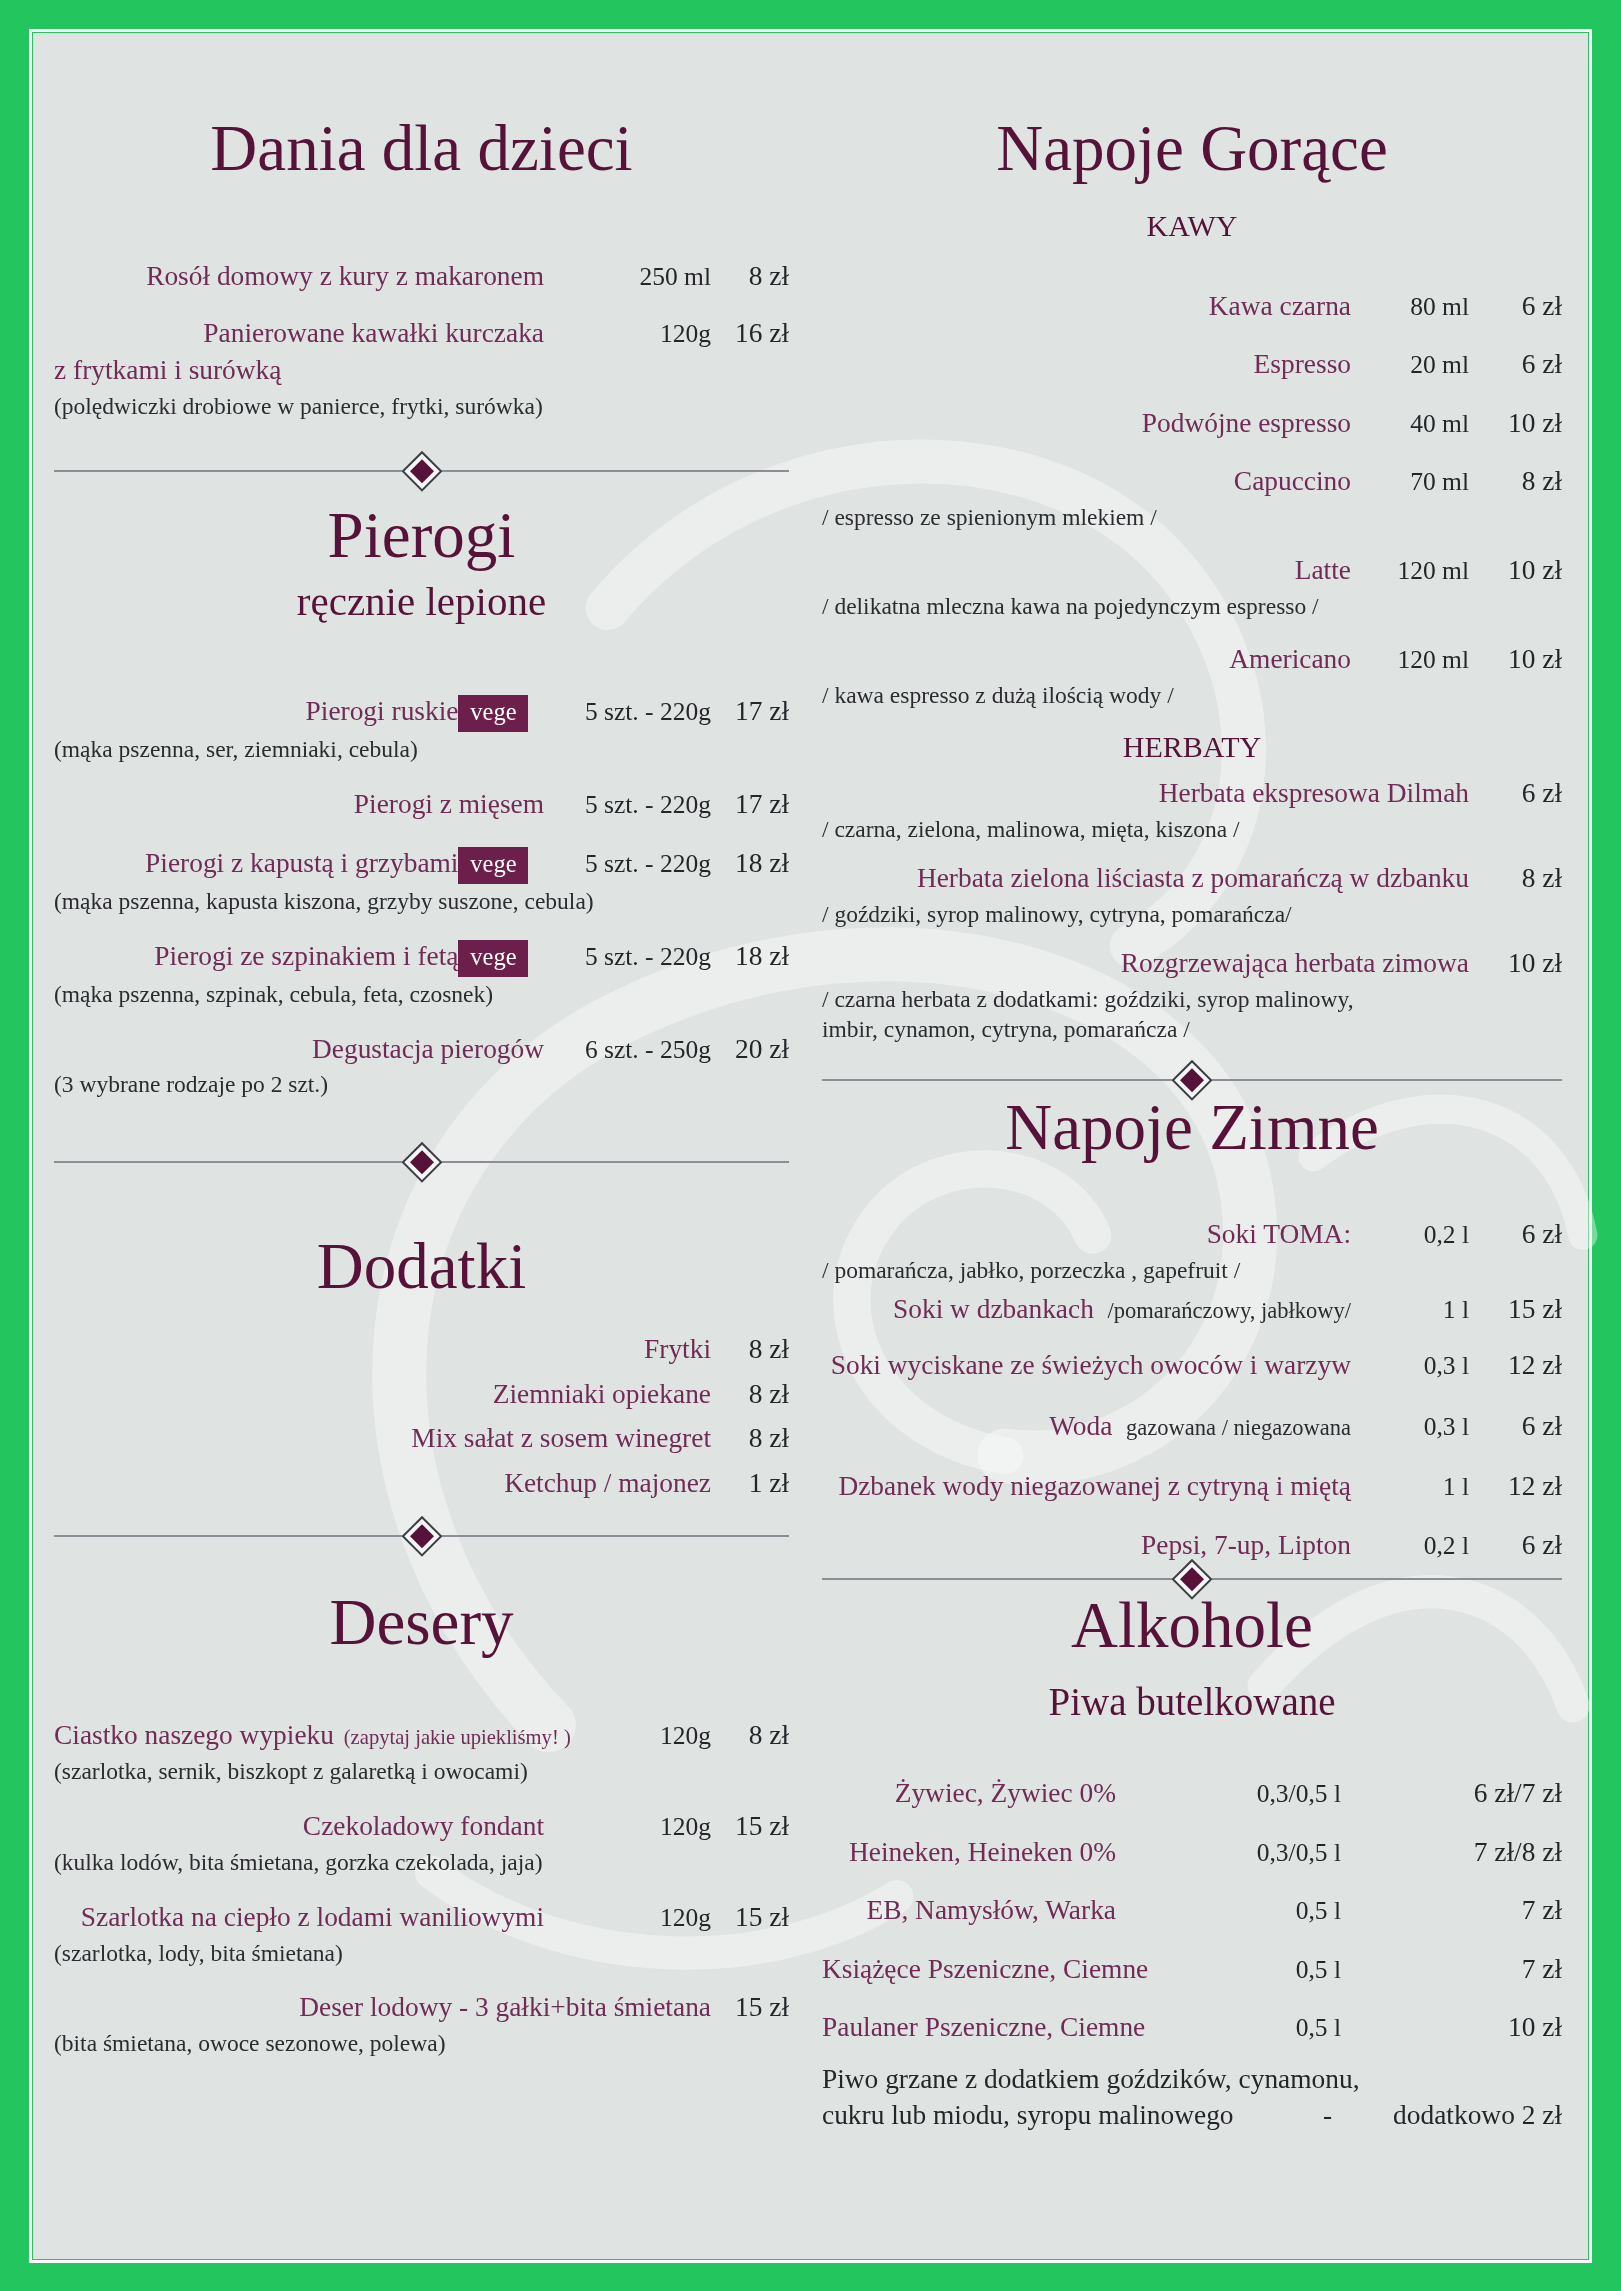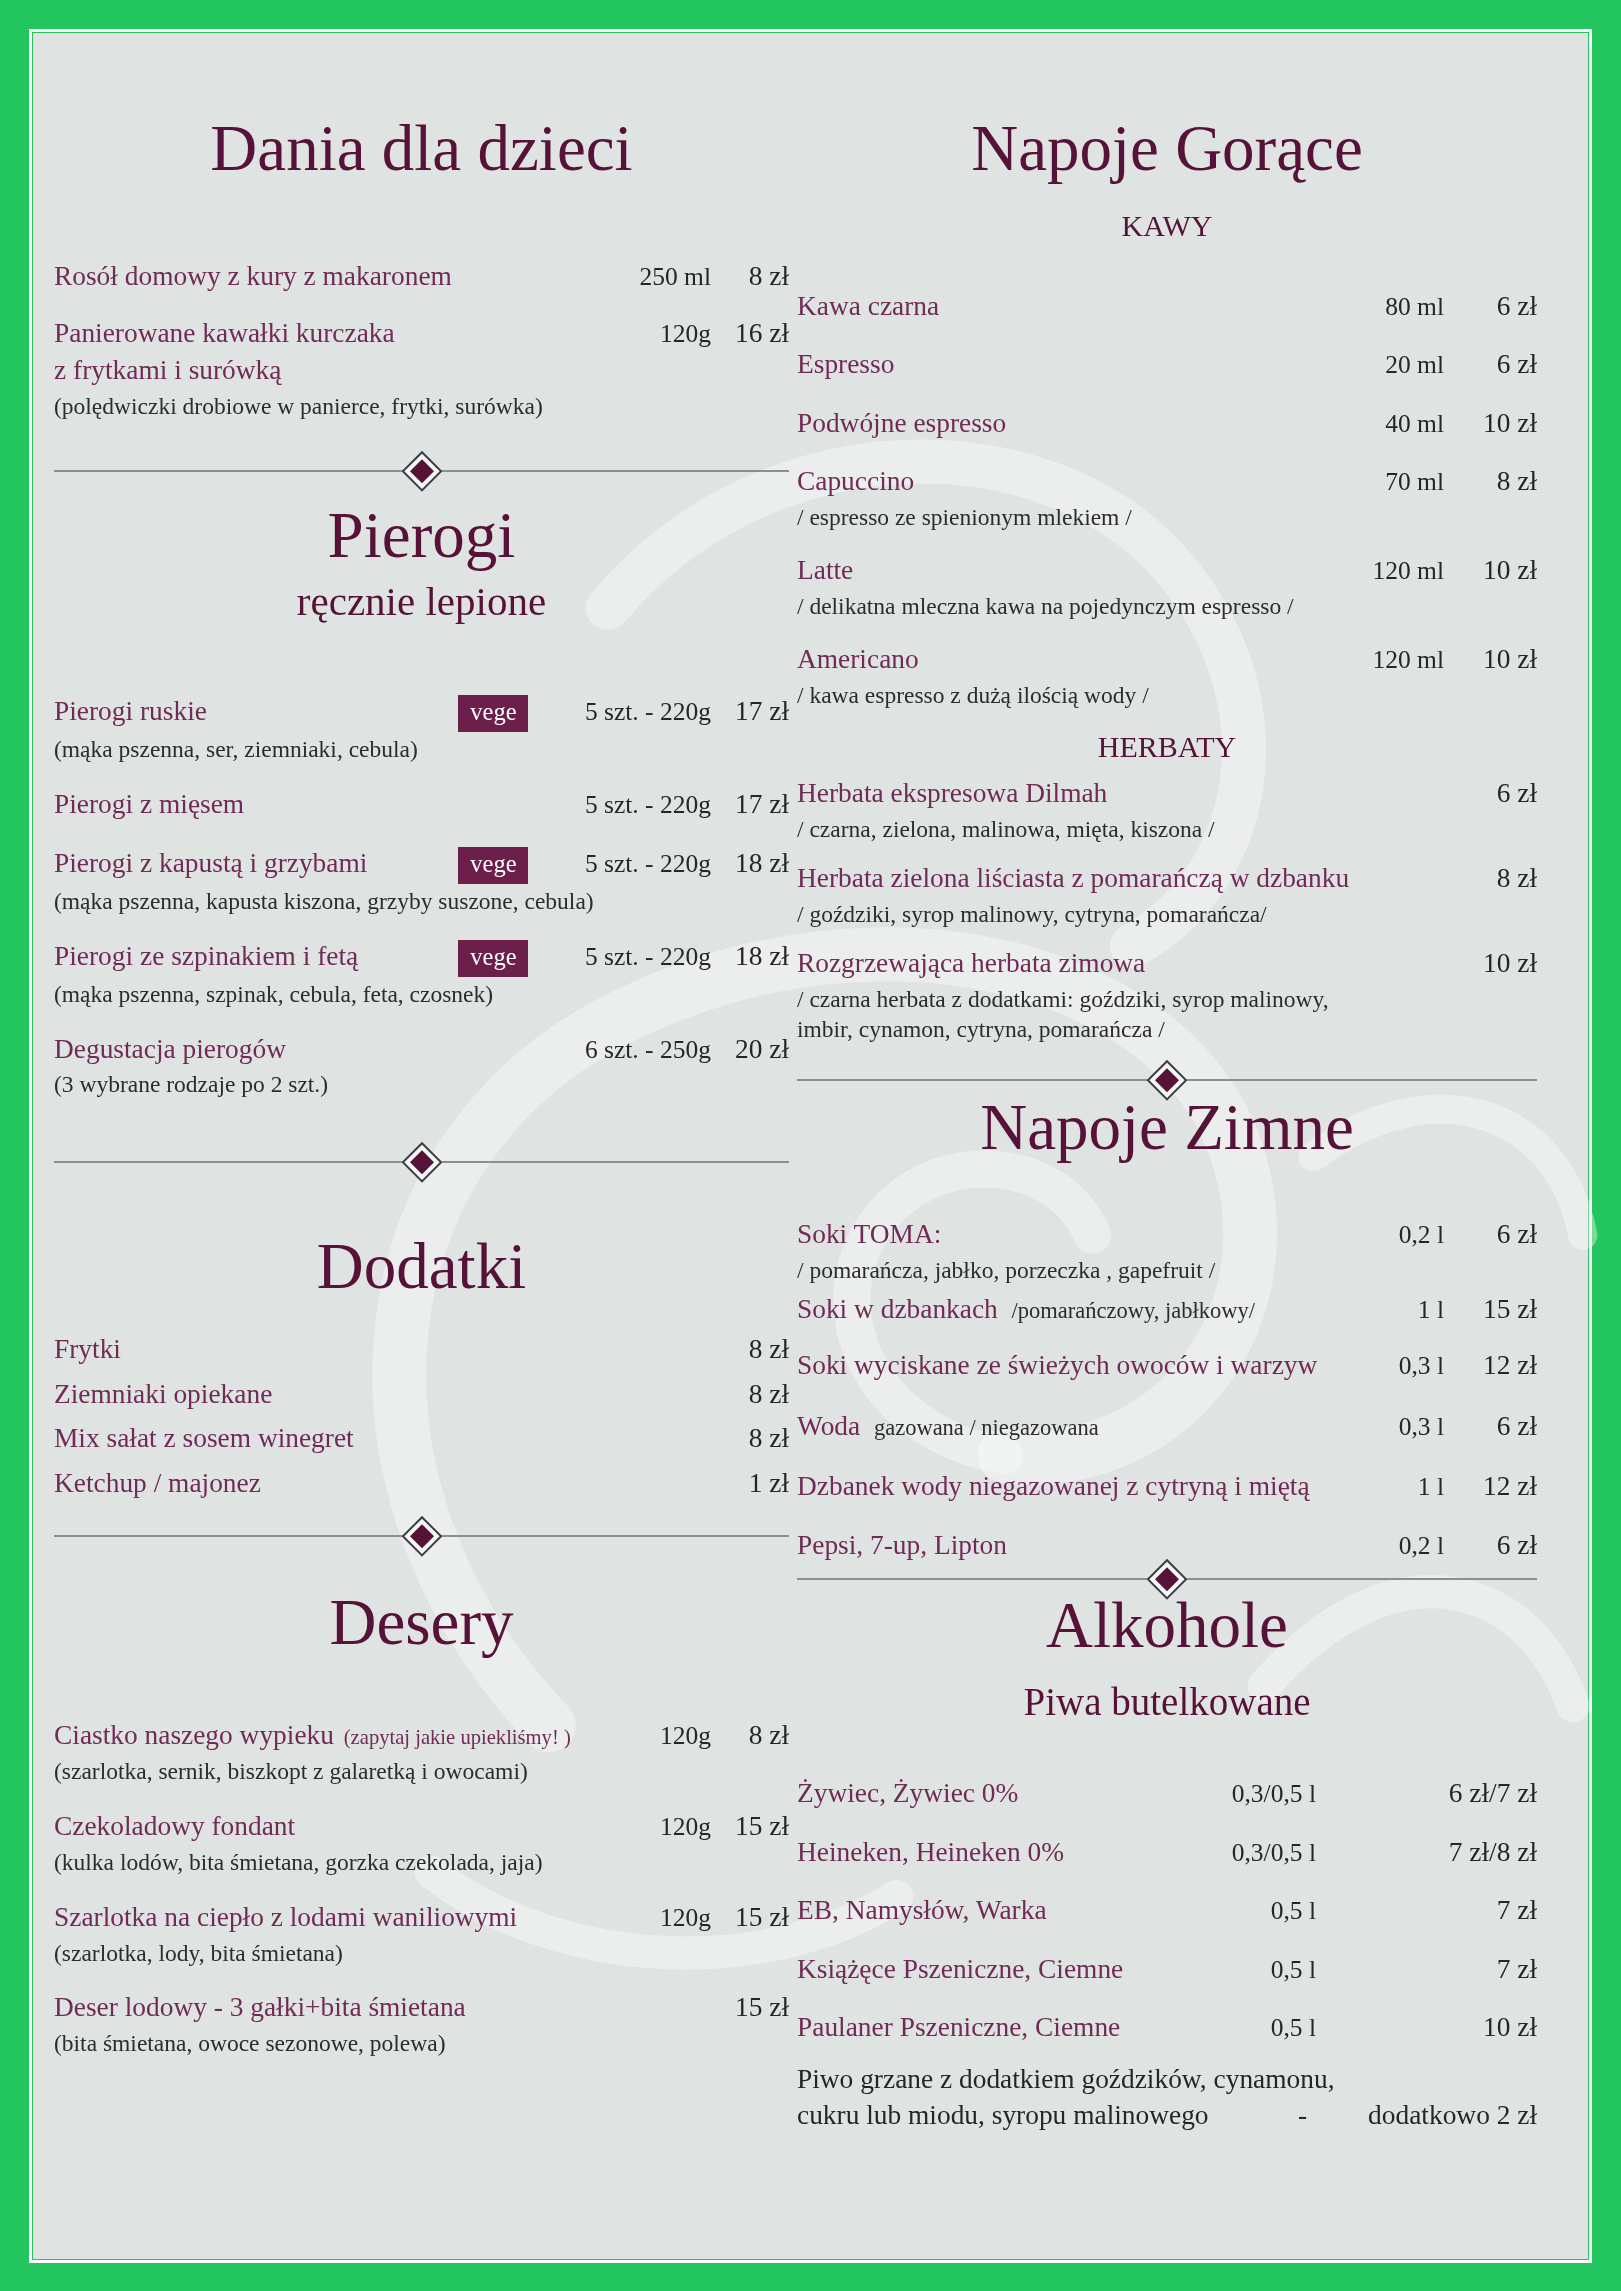--- a/index.html
+++ b/index.html
@@ -3,29 +3,29 @@
 <meta charset="utf-8">
 <style>
   html,body{margin:0;padding:0;}
   body{width:1621px;height:2292px;background:#d8dedc;font-family:"Liberation Serif","DejaVu Serif",serif;}
   .page{position:relative;width:1621px;height:2292px;background:#22c55e;overflow:hidden;}
   .inner-bg{position:absolute;inset:33px;background:#dfe4e2;z-index:0;}
   .watermark{position:absolute;left:0;top:0;z-index:1;pointer-events:none;}
   .frame{position:absolute;inset:29px;border:3.9px solid #fafcfb;z-index:3;pointer-events:none;}
   .col{position:absolute;top:0;z-index:2;}
   .col-left{left:54px;width:735px;}
-  .col-right{left:797px;width:740px;}
+  .col-right{left:822px;width:740px;}
 
   .menu-title{font-size:65px;font-weight:400;color:#561238;text-align:center;margin:0;line-height:1.05;}
   .menu-subtitle{font-size:41px;font-weight:400;color:#561238;text-align:center;margin:16px;line-height:1.1;}
   .sub-header{font-size:30px;font-weight:400;color:#561238;text-align:center;margin:0;line-height:1.2;}
   .sub-header-lg{font-size:39px;font-weight:400;color:#561238;text-align:center;margin:0;line-height:1.2;}
 
   .row{display:flex;align-items:baseline;font-size:27.4px;color:#702b56;line-height:1.35;}
-  .row .name{flex:1 1 0;min-width:0;white-space:nowrap;}
+  .row .name{flex:1 1 0;min-width:0;white-space:nowrap;text-align:right;}
   .size{font-size:25.5px;color:#26262a;text-align:right;white-space:nowrap;}
   .price{font-size:27.4px;color:#26262a;text-align:right;white-space:nowrap;}
   .col-left .size{width:167px;}
   .col-left .price{width:78px;}
   .col-right .size{width:118px;}
   .col-right .price{width:93px;}
   .sec-alk .size{width:225px;}
   .sec-alk .price{width:221px;}
 
   .name-line2{font-size:27.4px;color:#702b56;line-height:1.35;}

